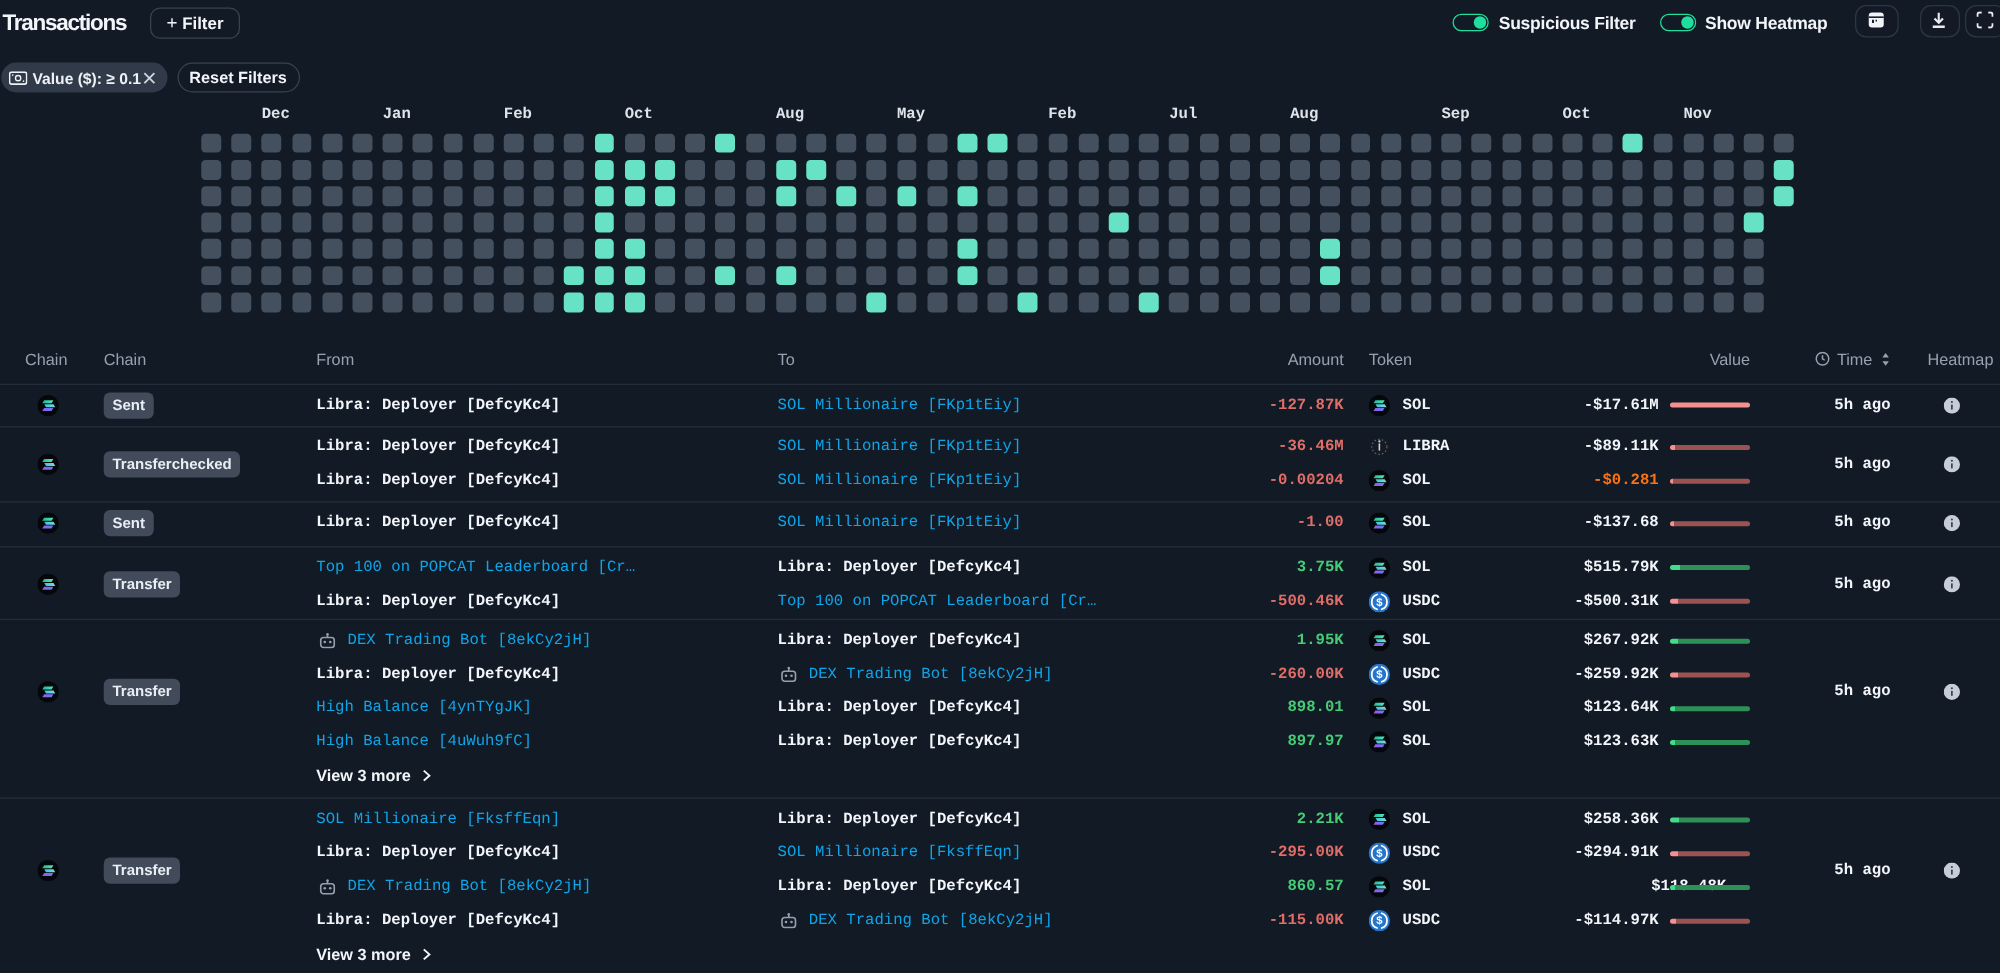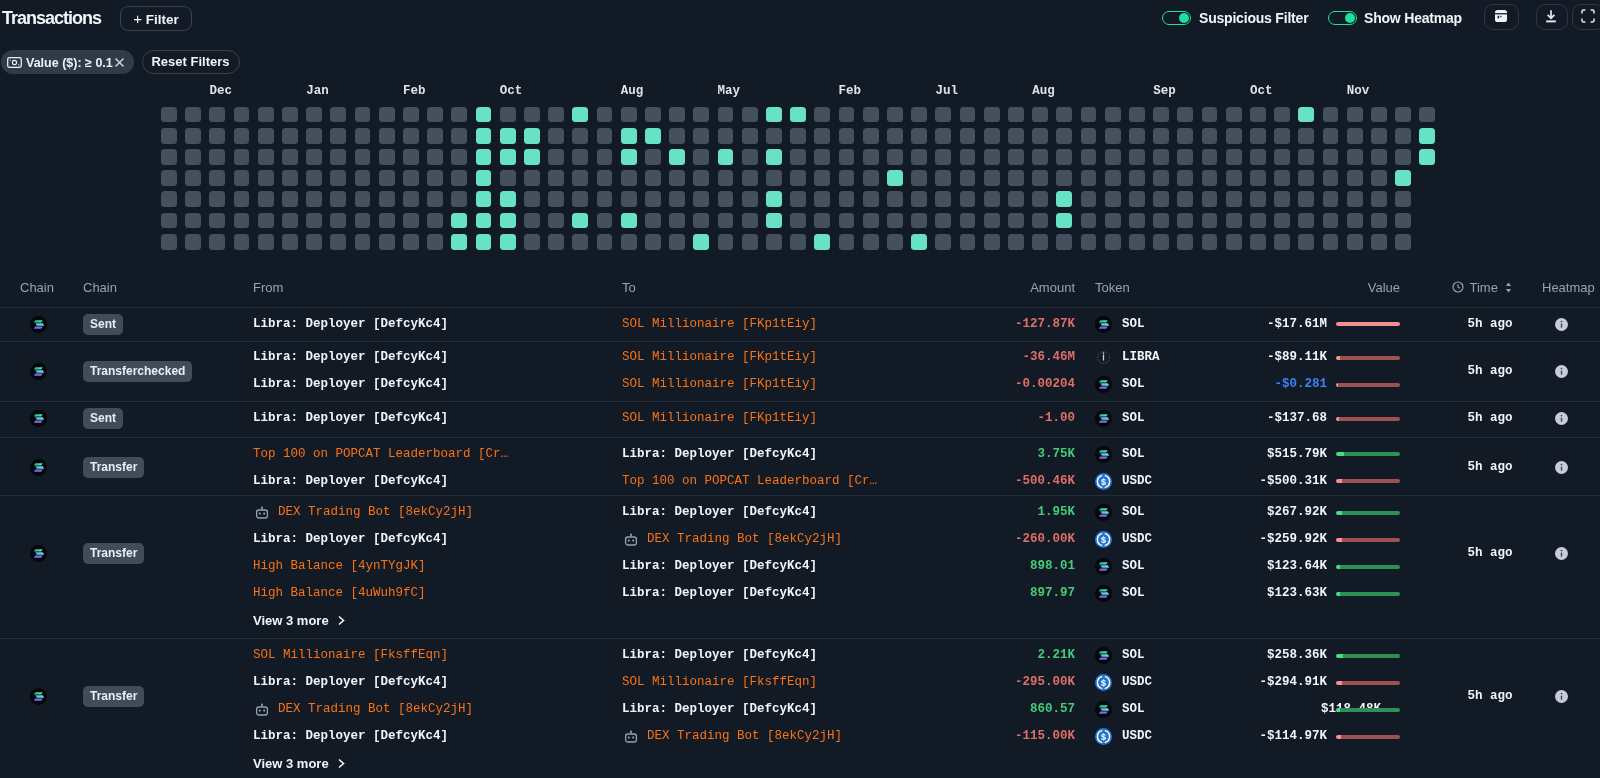--- a/index.html
+++ b/index.html
@@ -1,17 +1,17 @@
 <!DOCTYPE html>
 <html><head><meta charset="utf-8"><style>html,body{margin:0;padding:0;width:1600px;height:778px;background:#121a25;overflow:hidden}
 body{font-family:"Liberation Sans",sans-serif;position:relative}
 .abs{position:absolute}
 .mono{font-family:"Liberation Mono",monospace;font-size:12.5px;white-space:pre}
 .w{color:#f2f5f9;font-weight:bold}
-.g{color:#f97316}
+.g{color:#0ea5e9}
 .hc{position:absolute;width:15.8px;height:15.9px;border-radius:3.5px;background:#44505e}
 .hc.t{background:#67e2c4}
 .mon{position:absolute;top:84px;font-family:"Liberation Mono",monospace;font-size:12.5px;font-weight:bold;color:#dfe4eb}
 .sep{position:absolute;left:0;width:1600px;height:1px;background:#242e3a}
 .hdr{position:absolute;top:280px;font-size:13px;color:#97a1b1}
 .badge{position:absolute;height:21px;line-height:21px;border-radius:5px;background:#414b59;color:#e9eef5;font-size:12px;font-weight:bold;padding:0 7px}
 .line{position:absolute;height:27px;line-height:27px}
 .bar{position:absolute;left:1336px;width:64px;height:4px;border-radius:2px}
 .amt{position:absolute;width:200px;text-align:right;font-weight:bold}
 .btn{position:absolute;border:1px solid #2d3643;border-radius:9px;background:#131a26}
@@ -526,21 +526,21 @@
 <div class="line mono g" style="left:622px;top:371.3px">SOL Millionaire [FKp1tEiy]</div>
 <div class="amt mono" style="left:875px;top:371.3px;line-height:27px;color:#df6e68">-0.00204</div>
 <svg class="abs" style="left:1095px;top:376.3px" width="17" height="17" viewBox="0 0 17 17">
 <circle cx="8.5" cy="8.5" r="8.5" fill="#05070b"></circle>
 
 <path d="M5.3 4.2 h7.4 l-1.5 2.4 h-7.4 z" fill="url(#sgA)"></path>
 <path d="M5.4 7.3 h7.4 l1.4 2.4 h-7.4 z" fill="url(#sgB)"></path>
 <path d="M5.3 10.4 h7.4 l-1.5 2.4 h-7.4 z" fill="url(#sgC)"></path>
 </svg>
 <div class="line mono w" style="left:1122px;top:371.3px">SOL</div>
-<div class="amt mono" style="left:1127px;top:371.3px;line-height:27px;color:#3b82f6">-$0.281</div>
+<div class="amt mono" style="left:1127px;top:371.3px;line-height:27px;color:#f97316">-$0.281</div>
 <div class="bar" style="top:382.8px;background:linear-gradient(to right,#f59090 0 2px,#9d5252 2px 100%)"></div>
 <svg class="abs" style="left:30px;top:410.2px" width="17" height="17" viewBox="0 0 17 17">
 <circle cx="8.5" cy="8.5" r="8.5" fill="#05070b"></circle>
 
 <path d="M5.3 4.2 h7.4 l-1.5 2.4 h-7.4 z" fill="url(#sgA)"></path>
 <path d="M5.4 7.3 h7.4 l1.4 2.4 h-7.4 z" fill="url(#sgB)"></path>
 <path d="M5.3 10.4 h7.4 l-1.5 2.4 h-7.4 z" fill="url(#sgC)"></path>
 </svg>
 <div class="badge" style="left:83px;top:408.2px">Sent</div>
 <div class="abs mono w" style="left:1445px;top:405.2px;width:90px;text-align:center;line-height:27px">5h ago</div>

